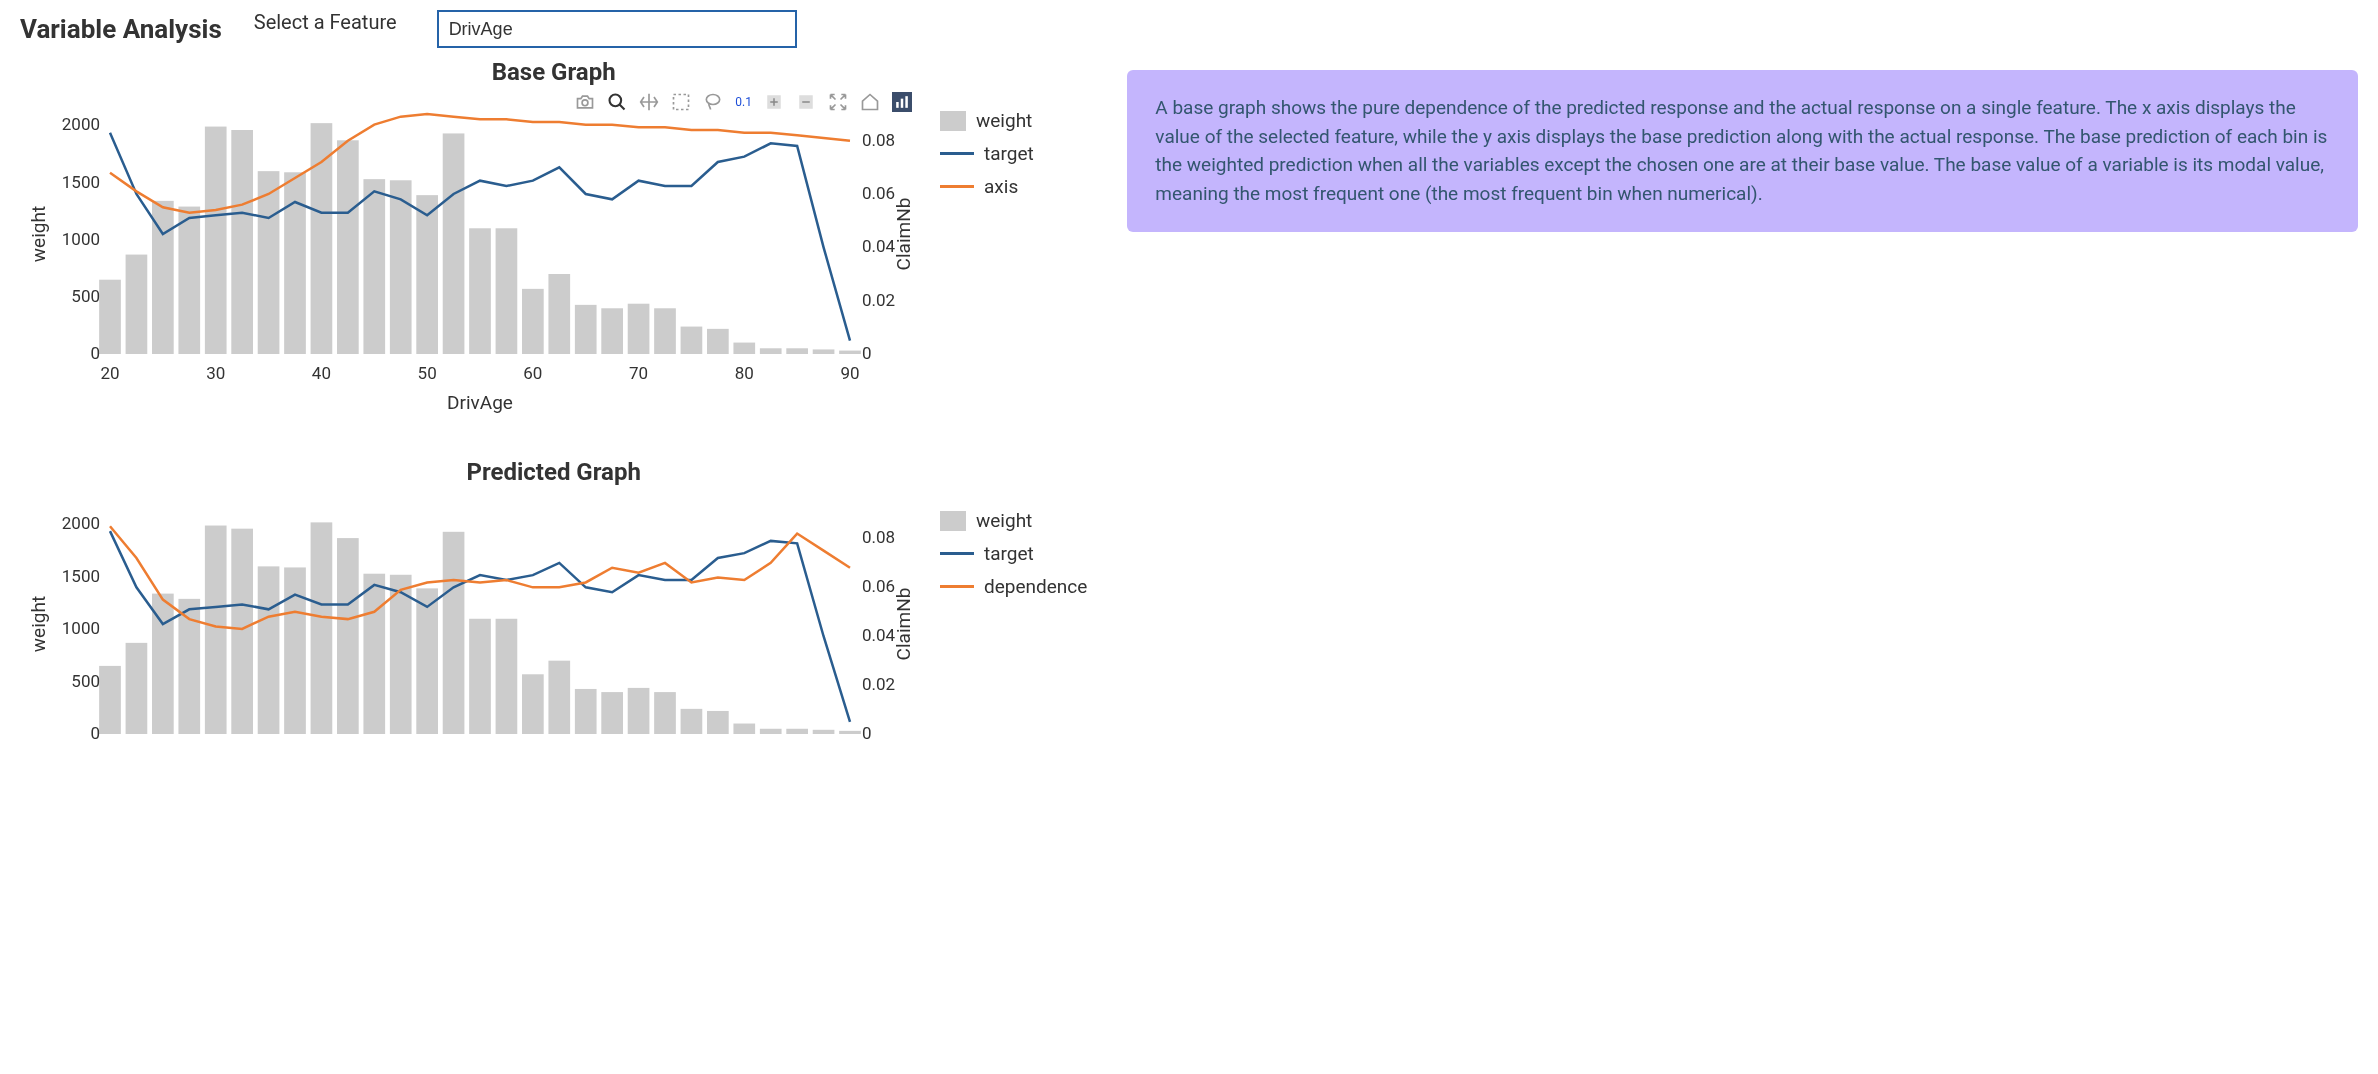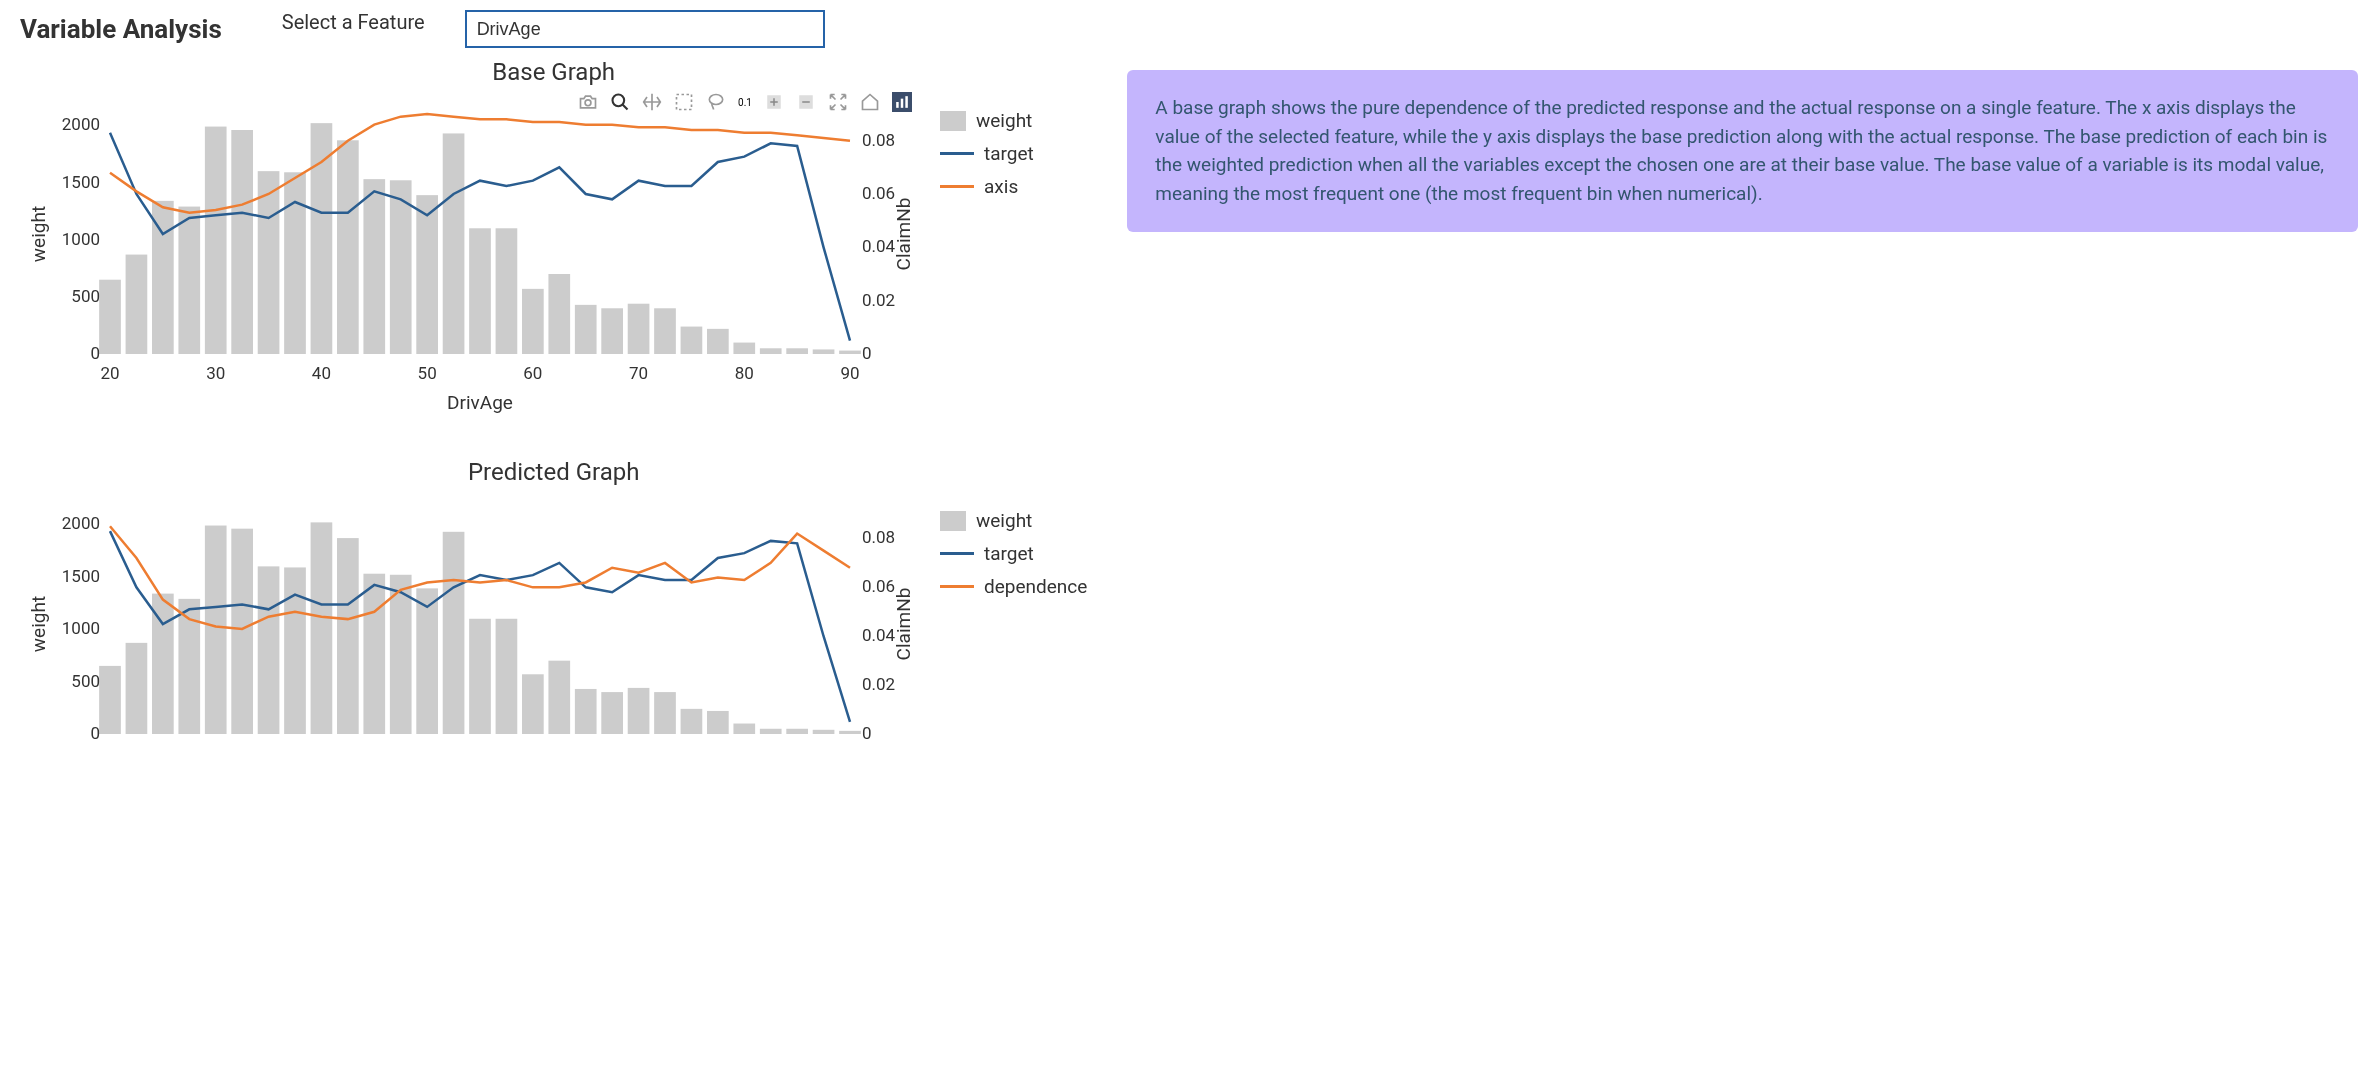--- a/index.html
+++ b/index.html
@@ -17,21 +17,21 @@
 .left-col {
   flex: 0 0 1050px;
 }
 .right-col {
   flex: 1;
   padding-top: 60px;
 }
 .header-row {
   display: flex;
   align-items: center;
-  gap: 60px;
+  gap: 32px;
   margin-bottom: 10px;
 }
 .page-title {
   font-size: 26px;
   font-weight: 700;
   color: #333;
 }
 .feature-selector {
   display: flex;
   align-items: flex-start;
@@ -50,21 +50,21 @@
   padding: 4px 10px;
   color: #333;
   outline: none;
 }
 .chart-block {
   margin-bottom: 30px;
 }
 .chart-title {
   text-align: center;
   font-size: 24px;
-  font-weight: 400;
+  font-weight: 700;
   color: #333;
   margin-bottom: 8px;
 }
 .chart-area {
   position: relative;
   display: flex;
 }
 .chart-svg-wrap {
   position: relative;
 }
@@ -83,22 +83,22 @@
   align-items: center;
   justify-content: center;
   color: #999;
   cursor: pointer;
   font-size: 18px;
 }
 .toolbar-icon.active {
   color: #333;
 }
 .scale-label {
-  font-size: 10px;
-  color: #000000;
+  font-size: 12px;
+  color: #1d4ed8;
   text-align: center;
 }
 .legend {
   padding-left: 20px;
   padding-top: 15px;
 }
 .legend-row {
   display: flex;
   align-items: center;
   gap: 10px;

